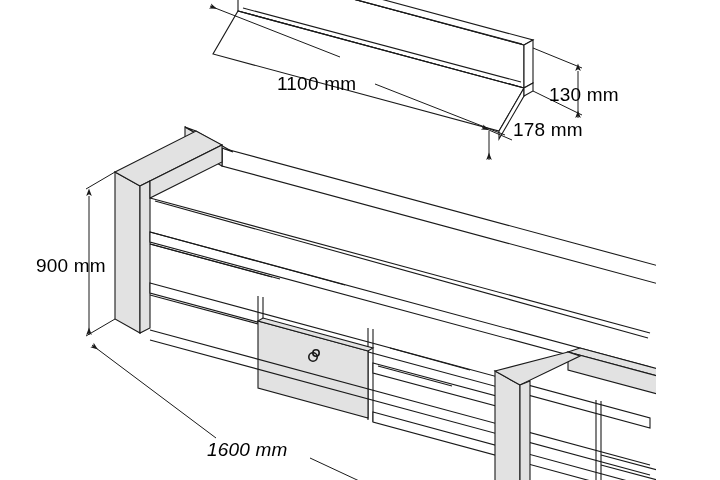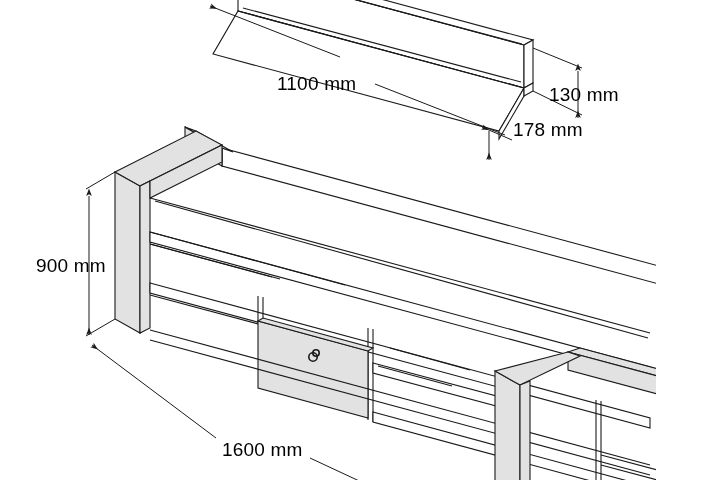--- a/index.html
+++ b/index.html
@@ -173,15 +173,15 @@
   </svg>
 
   <div class="dim-text" style="left:277px; top:74px;">1100 mm</div>
 
   <div class="dim-text" style="left:549px; top:85px;">130 mm</div>
 
   <div class="dim-text" style="left:513px; top:120px;">178 mm</div>
 
   <div class="dim-text" style="left:36px; top:256px;">900 mm</div>
 
-  <div class="dim-text" style="left:222px; top:440px;">1600 mm</div>
+  <div class="dim-text" style="left:207px; top:440px;font-style:italic;">1600 mm</div>
 
 </div>
 
 </body></html>

